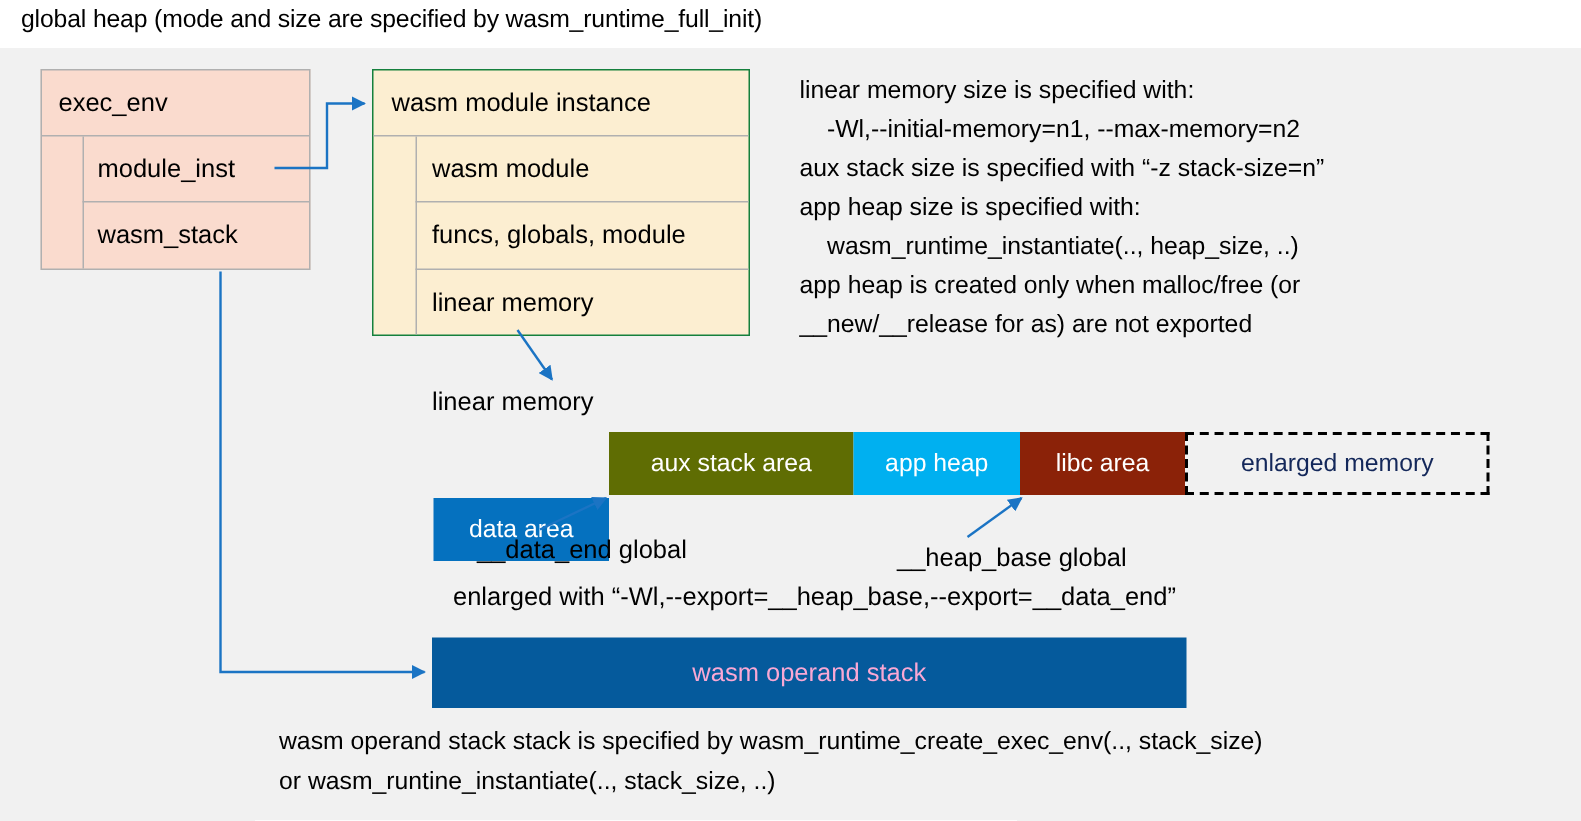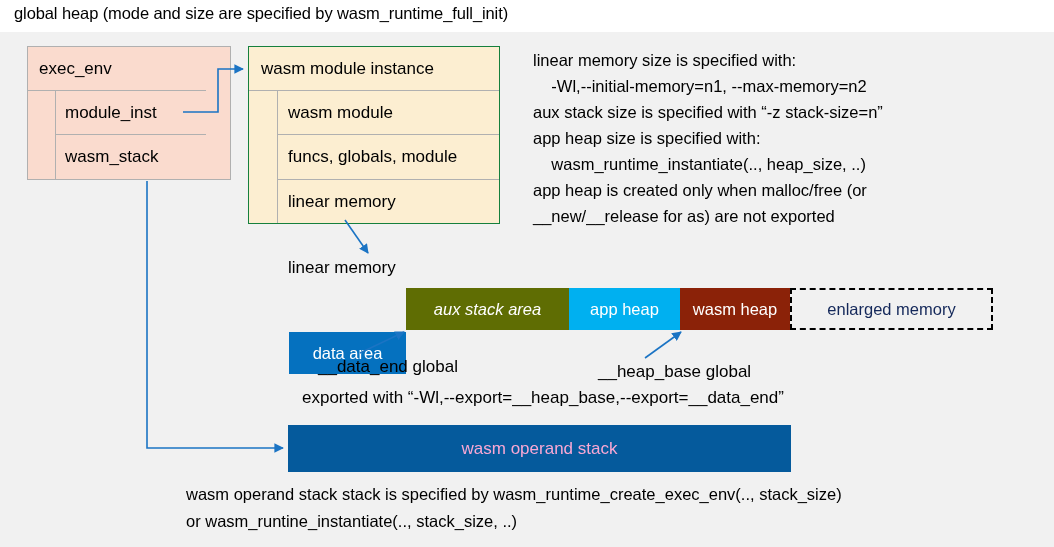--- a/index.html
+++ b/index.html
@@ -46,21 +46,21 @@
     align-items: center;
     font-size: 17px;
     color: #000000;
     white-space: nowrap;
   }
 
   
   #exec-env-box {
     left: 27px;
     top: 46px;
-    width: 204px;
+    width: 180px;
     height: 134px;
     background: #fadbce;
     border: 1px solid #b0b0b0;
   }
   #exec-env-header {
     position: absolute;
     left: 0; top: 0;
     width: 178px;
     height: 44px;
     border-bottom: 1px solid #b0b0b0;
@@ -257,29 +257,29 @@
 aux stack size is specified with “-z stack-size=n”
 app heap size is specified with:
     wasm_runtime_instantiate(.., heap_size, ..)
 app heap is created only when malloc/free (or
 __new/__release for as) are not exported</div>
 
   <div id="linear-memory-label">linear memory</div>
 
   <div id="memory-bar">
     <div class="mem-seg" style="width:117px;background:#0571bf;margin-top:44px;">data area</div>
-    <div class="mem-seg" style="width:163px;background:#5f6d03;font-style:italic;">aux stack area</div>
+    <div class="mem-seg" style="width:163px;background:#5f6d03;">aux stack area</div>
     <div class="mem-seg" style="width:111px;background:#00b0f0;">app heap</div>
-    <div class="mem-seg" style="width:110px;background:#8b2208;">wasm heap</div>
+    <div class="mem-seg" style="width:110px;background:#8b2208;">libc area</div>
     <div class="mem-seg dashed" style="width:203px;">enlarged memory</div>
   </div>
 
   <div class="annot" id="annot-data-end">__data_end global</div>
   <div class="annot" id="annot-heap-base">__heap_base global</div>
-  <div class="annot" id="annot-exported">exported with “-Wl,--export=__heap_base,--export=__data_end”</div>
+  <div class="annot" id="annot-exported">enlarged with “-Wl,--export=__heap_base,--export=__data_end”</div>
 
   <div class="box" id="operand-stack-box">wasm operand stack</div>
 
   <div id="bottom-note">wasm operand stack stack is specified by wasm_runtime_create_exec_env(.., stack_size)
 or wasm_runtine_instantiate(.., stack_size, ..)</div>
 
   <svg class="overlay">
     <defs>
       <marker id="arrow" viewBox="0 0 10 10" refX="9" refY="5" markerWidth="6" markerHeight="6" orient="auto-start-reverse">
         <path d="M 0 0 L 10 5 L 0 10 z" fill="#1b74c4"></path>

